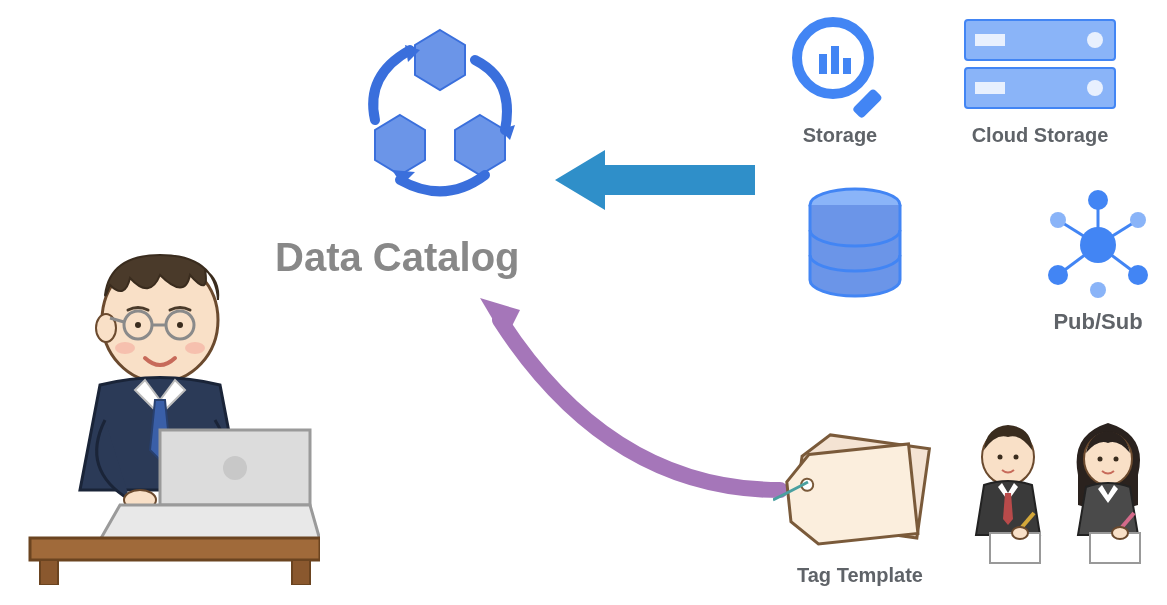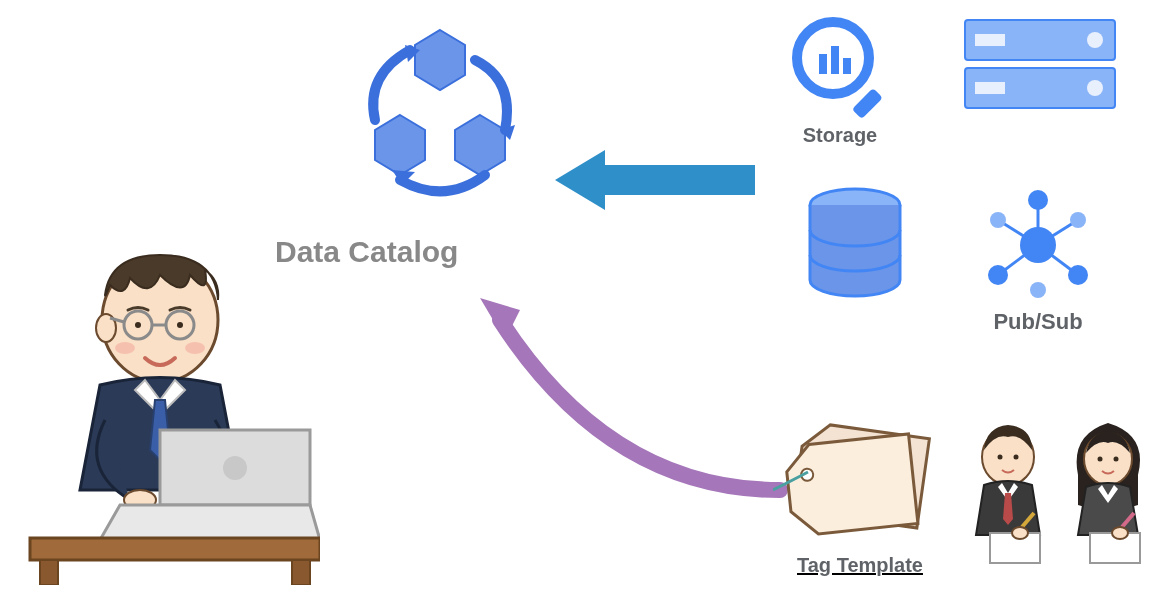--- a/index.html
+++ b/index.html
@@ -1,19 +1,19 @@
 <!DOCTYPE html>
 <html><head>
 <meta charset="utf-8">
 <style>
   * { box-sizing: border-box; margin: 0; padding: 0; }
   body { width: 1167px; height: 605px; position: relative; font-family: Arial, sans-serif; background: #fff; }
   .abs { position: absolute; }
   .label { color: #5f6368; font-weight: 600; text-align: center; }
-  .big-title { font-size: 30px; color: #888; font-weight: 600; }
+  .big-title { font-size: 40px; color: #888; font-weight: 600; }
 </style>
 </head>
 <body>
 
 <div class="abs" style="left:10px; top:240px;">
   <svg width="310" height="345" viewBox="0 0 310 345">
 
     <ellipse cx="150" cy="80" rx="58" ry="62" fill="#f9e0c7" stroke="#6b4a2e" stroke-width="3"></ellipse>
 
     <path d="M95 55 Q100 15 150 15 Q205 15 208 60 Q210 40 195 30 Q200 58 180 35 Q175 60 150 35 Q140 60 120 38 Q115 60 100 45 Q95 58 95 55 Z" fill="#4a3a2a" stroke="#3a2c1e" stroke-width="2"></path>
@@ -101,32 +101,33 @@
   <svg width="170" height="110" viewBox="0 0 170 110">
     <rect x="10" y="10" width="150" height="40" rx="3" fill="#8ab4f8"></rect>
     <rect x="10" y="10" width="150" height="40" rx="3" fill="none" stroke="#4285f4" stroke-width="2"></rect>
     <rect x="20" y="24" width="30" height="12" fill="#e8f0fe"></rect>
     <circle cx="140" cy="30" r="8" fill="#e8f0fe"></circle>
     <rect x="10" y="58" width="150" height="40" rx="3" fill="#8ab4f8"></rect>
     <rect x="10" y="58" width="150" height="40" rx="3" fill="none" stroke="#4285f4" stroke-width="2"></rect>
     <rect x="20" y="72" width="30" height="12" fill="#e8f0fe"></rect>
     <circle cx="140" cy="78" r="8" fill="#e8f0fe"></circle>
   </svg>
+  <div class="label" style="font-size:20px;">Cloud Storage</div>
 </div>
 
 <div class="abs" style="left:785px; top:185px; width:140px; text-align:center;">
   <svg width="110" height="120" viewBox="0 0 110 120">
     <ellipse cx="55" cy="20" rx="45" ry="16" fill="#8ab4f8" stroke="#4285f4" stroke-width="3"></ellipse>
     <path d="M10 20 V95 a45 16 0 0 0 90 0 V20" fill="#6b95e8" stroke="#4285f4" stroke-width="3"></path>
     <path d="M10 45 a45 16 0 0 0 90 0" fill="none" stroke="#4285f4" stroke-width="3"></path>
     <path d="M10 70 a45 16 0 0 0 90 0" fill="none" stroke="#4285f4" stroke-width="3"></path>
   </svg>
 </div>
 
-<div class="abs" style="left:968px; top:185px; width:140px; text-align:center;">
+<div class="abs" style="left:1028px; top:185px; width:140px; text-align:center;">
   <svg width="120" height="120" viewBox="0 0 120 120">
     <line x1="60" y1="15" x2="60" y2="60" stroke="#4285f4" stroke-width="3"></line>
     <line x1="20" y1="90" x2="60" y2="60" stroke="#4285f4" stroke-width="3"></line>
     <line x1="100" y1="90" x2="60" y2="60" stroke="#4285f4" stroke-width="3"></line>
     <line x1="20" y1="35" x2="60" y2="60" stroke="#4285f4" stroke-width="3"></line>
     <line x1="100" y1="35" x2="60" y2="60" stroke="#4285f4" stroke-width="3"></line>
     <circle cx="60" cy="60" r="18" fill="#4285f4"></circle>
     <circle cx="60" cy="15" r="10" fill="#4285f4"></circle>
     <circle cx="20" cy="35" r="8" fill="#8ab4f8"></circle>
     <circle cx="100" cy="35" r="8" fill="#8ab4f8"></circle>
@@ -137,21 +138,21 @@
   <div class="label" style="font-size:22px;">Pub/Sub</div>
 </div>
 
 <div class="abs" style="left:460px; top:280px;">
   <svg width="330" height="230" viewBox="0 0 330 230">
     <path d="M320 210 Q150 210 40 40" fill="none" stroke="#a576b9" stroke-width="16" stroke-linecap="round"></path>
     <polygon points="20,18 60,30 45,60" fill="#a576b9"></polygon>
   </svg>
 </div>
 
-<div class="abs" style="left:760px; top:410px; width:200px; text-align:center;text-decoration:underline;">
+<div class="abs" style="left:760px; top:420px; width:200px; text-align:center;">
   <svg width="175" height="140" viewBox="0 0 175 140">
 
     <g transform="rotate(8 90 70)">
       <path d="M25 45 L50 20 L150 20 L150 110 L50 110 L25 85 Z" fill="#f4e3d3" stroke="#7a5a3a" stroke-width="3"></path>
       <circle cx="45" cy="50" r="6" fill="#fff" stroke="#7a5a3a" stroke-width="2"></circle>
     </g>
 
     <g transform="rotate(-6 80 70)">
       <path d="M15 55 L40 30 L140 30 L140 120 L40 120 L15 95 Z" fill="#fbeedd" stroke="#7a5a3a" stroke-width="3"></path>
       <circle cx="35" cy="60" r="6" fill="#fff" stroke="#7a5a3a" stroke-width="2"></circle>

